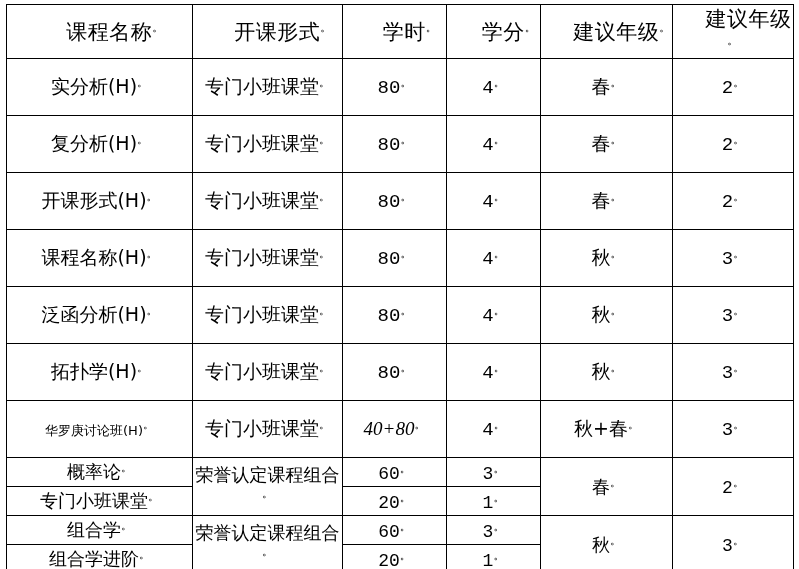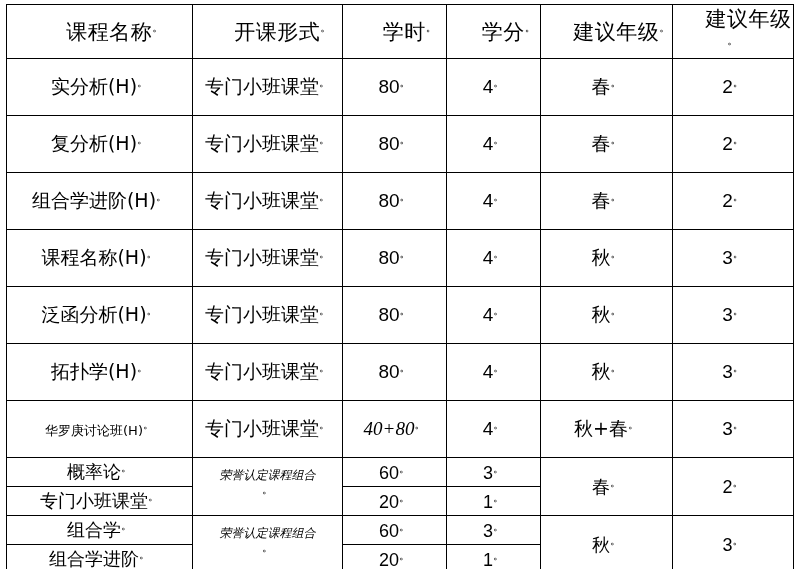--- a/index.html
+++ b/index.html
@@ -49,30 +49,29 @@
   }
   tbody td {
     height: 56px;
     font-size: 19px;
   }
   tbody tr.half td {
     height: 28px;
     font-size: 18px;
   }
   .cjk { font-family: "DejaVu Sans", "Liberation Sans", sans-serif; }
-  .latin { font-family: Liberation Sans, sans-serif; }
+  .latin { font-family: Liberation Mono, monospace; }
   .ital { font-style: italic; font-family: "Liberation Serif", serif; text-align: right; }
   .cell-txt {
     display: block;
     line-height: 1.25;
   }
   .two-line {
     line-height: 1.2;
-    font-size: 12px;
-    font-style: italic;
+    font-size: 18px;
   }
   .mark {
     font-size: 11px;
     vertical-align: super;
     color: #000000;
   }
   .hdr-txt {
     display: inline-block;
     margin-left: 31px;
   }
@@ -114,21 +113,21 @@
       <tr>
         <td><span class="cjk">复分析(H)</span><span class="mark">。</span></td>
         <td><span class="cjk">专门小班课堂</span><span class="mark">。</span></td>
         <td><span class="latin">80</span><span class="mark">。</span></td>
         <td><span class="latin">4</span><span class="mark">。</span></td>
         <td><span class="cjk">春</span><span class="mark">。</span></td>
         <td><span class="latin">2</span><span class="mark">。</span></td>
       </tr>
 
       <tr>
-        <td><span class="cjk">组合学进阶(H)</span><span class="mark">。</span></td>
+        <td><span class="cjk">开课形式(H)</span><span class="mark">。</span></td>
         <td><span class="cjk">专门小班课堂</span><span class="mark">。</span></td>
         <td><span class="latin">80</span><span class="mark">。</span></td>
         <td><span class="latin">4</span><span class="mark">。</span></td>
         <td><span class="cjk">春</span><span class="mark">。</span></td>
         <td><span class="latin">2</span><span class="mark">。</span></td>
       </tr>
 
       <tr>
         <td><span class="cjk">课程名称(H)</span><span class="mark">。</span></td>
         <td><span class="cjk">专门小班课堂</span><span class="mark">。</span></td>

